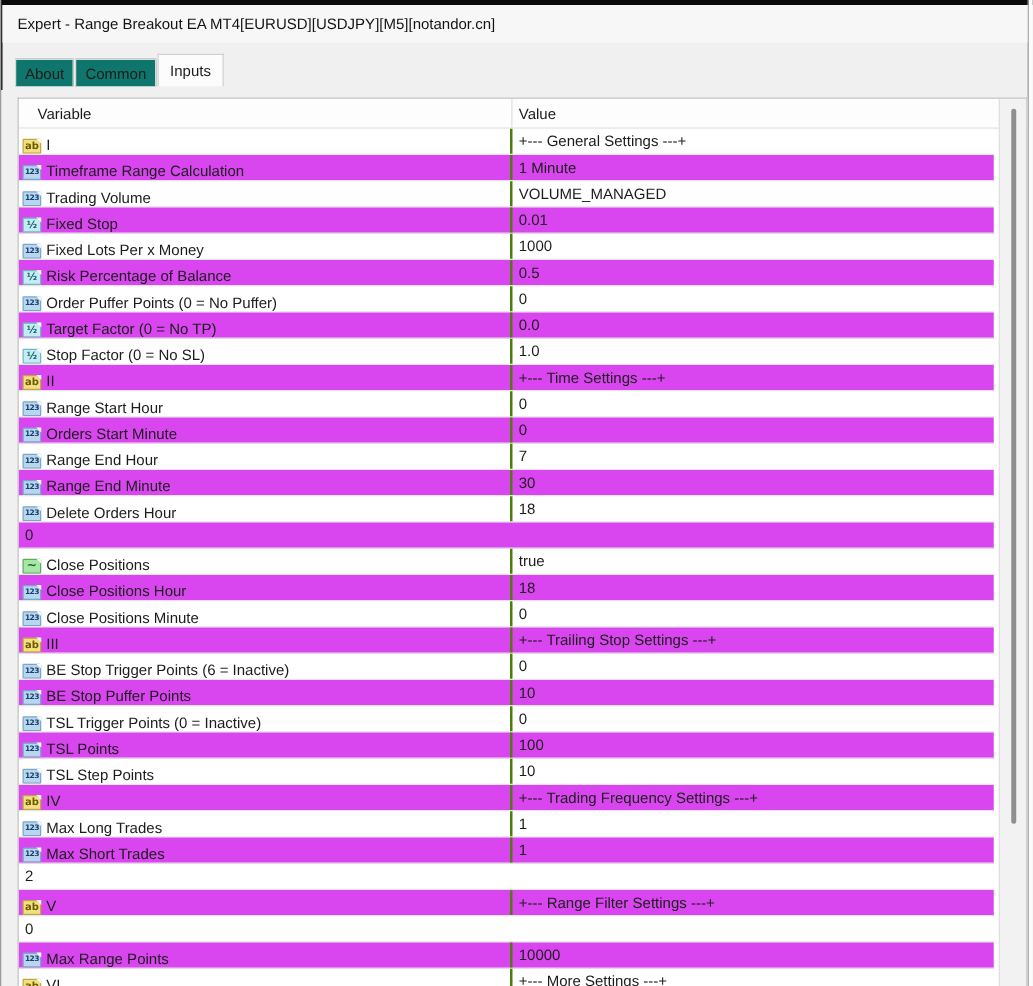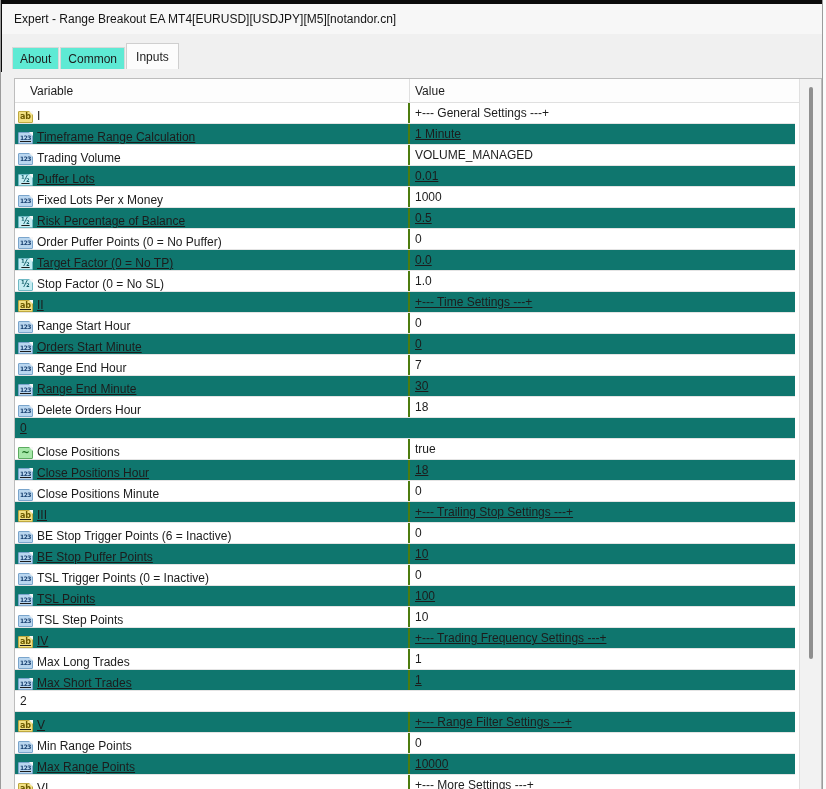--- a/index.html
+++ b/index.html
@@ -18,37 +18,37 @@
   .titlebar {
     position:absolute; top:4px; left:2px; right:4px; height:30px;
     background:#f7f7f7; display:flex; align-items:center; padding-left:12px;
     box-sizing:border-box;
   }
   .title-text { font-size:12px; color:#141414; white-space:nowrap; }
 
   .tabbar { position:absolute; left:12px; top:43px; height:26px; display:flex; align-items:flex-end; }
   .tab {
     height:22px; padding:0 7px; display:flex; align-items:center;
-    background:#5eead4; border:1px solid #d8d8d8; border-bottom:none;
+    background:#0f766e; border:1px solid #d8d8d8; border-bottom:none;
     margin-right:1px; box-sizing:border-box; cursor:default; white-space:nowrap;
   }
   .tab.selected { height:26px; background:#fcfcfc; border-color:#cfcfcf; padding:0 9px; }
 
   .inputs-table {
     position:absolute; left:14px; top:78px; width:808px; height:711px;
     background:#ffffff; border:1px solid #bdbdbd; border-bottom:none;
     box-sizing:border-box; overflow:hidden;
   }
   .thead { display:flex; height:24px; background:#fdfdfd; border-bottom:1px solid #e0e0e0; box-sizing:border-box; }
   .th-var { width:395px; box-sizing:border-box; display:flex; align-items:center; padding-left:15px; border-right:1px solid #e0e0e0; }
   .th-val { flex:1; display:flex; align-items:center; padding-left:5px; }
 
   .tbody { position:relative; }
   .row { display:flex; width:780px; height:21px; box-sizing:border-box; border-bottom:1px solid #e4e4e4; background:#ffffff; }
-  .row.alt { background:#0f766e;text-decoration:underline; }
+  .row.alt { background:#d946ef; }
   .cell-var { width:395px; box-sizing:border-box; display:flex; align-items:flex-end; border-right:2px solid #4d7c0f; overflow:hidden; white-space:nowrap; }
   .cell-val { flex:1; display:flex; align-items:center; padding-left:5px; overflow:hidden; white-space:nowrap; }
 
   .type-icon {
     position:relative; flex:none; width:15px; height:12px; margin:0 4px 0 3px;
     box-sizing:border-box; display:inline-flex; align-items:center; justify-content:center;
     font-weight:bold; border-radius:1px; font-family:"DejaVu Sans",sans-serif; line-height:1;
   }
   .type-icon::after {
     content:""; position:absolute; top:-1px; right:-1px; width:0; height:0;
@@ -112,21 +112,21 @@
       <div class="row">
         <div class="cell-var">
           <span class="type-icon int" style="background: rgb(185, 214, 239); border: 1px solid rgb(122, 165, 204); color: rgb(22, 62, 110);">123</span>
           <span class="vname">Trading Volume</span>
         </div>
         <div class="cell-val vvalue">VOLUME_MANAGED</div>
       </div>
       <div class="row alt">
         <div class="cell-var">
           <span class="type-icon double" style="background: rgb(196, 236, 242); border: 1px solid rgb(111, 185, 196); color: rgb(11, 91, 102);">½</span>
-          <span class="vname">Puffer Lots</span>
+          <span class="vname">Fixed Stop</span>
         </div>
         <div class="cell-val vvalue">0.01</div>
       </div>
       <div class="row">
         <div class="cell-var">
           <span class="type-icon int" style="background: rgb(185, 214, 239); border: 1px solid rgb(122, 165, 204); color: rgb(22, 62, 110);">123</span>
           <span class="vname">Fixed Lots Per x Money</span>
         </div>
         <div class="cell-val vvalue">1000</div>
       </div>
@@ -291,24 +291,20 @@
         <div class="cell-val vvalue">2</div>
       </div>
       <div class="row alt">
         <div class="cell-var">
           <span class="type-icon string" style="background: rgb(242, 224, 131); border: 1px solid rgb(191, 169, 63); color: rgb(107, 89, 0);">ab</span>
           <span class="vname">V</span>
         </div>
         <div class="cell-val vvalue">+--- Range Filter Settings ---+</div>
       </div>
       <div class="row">
-        <div class="cell-var">
-          <span class="type-icon int" style="background: rgb(185, 214, 239); border: 1px solid rgb(122, 165, 204); color: rgb(22, 62, 110);">123</span>
-          <span class="vname">Min Range Points</span>
-        </div>
         <div class="cell-val vvalue">0</div>
       </div>
       <div class="row alt">
         <div class="cell-var">
           <span class="type-icon int" style="background: rgb(185, 214, 239); border: 1px solid rgb(122, 165, 204); color: rgb(22, 62, 110);">123</span>
           <span class="vname">Max Range Points</span>
         </div>
         <div class="cell-val vvalue">10000</div>
       </div>
       <div class="row">

